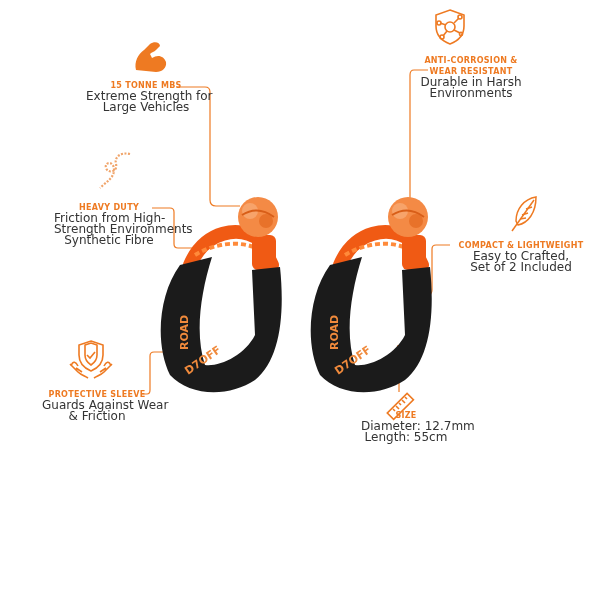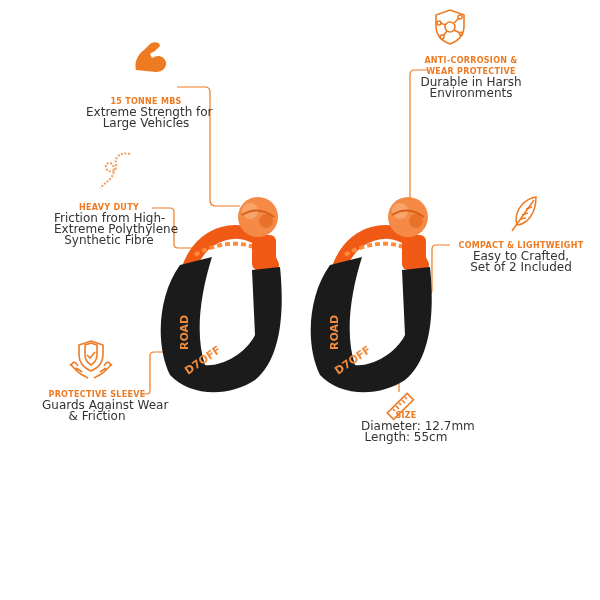--- a/index.html
+++ b/index.html
@@ -115,37 +115,37 @@
     </g>
   </svg>
 
   <svg class="icon" style="left:384px;top:390px" width="32" height="32" viewBox="0 0 32 32">
     <g fill="none" stroke="#ee7a22" stroke-width="1.6">
       <rect x="2" y="12" width="28" height="9" transform="rotate(-45 16 16)"></rect>
       <path d="M9 19 L11 21 M12 16 L15 19 M15 13 L17 15 M18 10 L21 13 M21 7 L23 9"></path>
     </g>
   </svg>
 
-  <div class="feature" style="left:80px;top:96px;width:120px;">
+  <div class="feature" style="left:80px;top:80px;width:120px;">
     <div class="title">15 TONNE MBS</div>
     <div class="desc">Extreme Strength for</div>
     <div class="desc">Large Vehicles</div>
   </div>
 
   <div class="feature" style="left:410px;top:55px;width:110px;">
     <div class="title">ANTI-CORROSION &amp;</div>
-    <div class="title">WEAR PROTECTIVE</div>
+    <div class="title">WEAR RESISTANT</div>
     <div class="desc">Durable in Harsh</div>
     <div class="desc">Environments</div>
   </div>
 
   <div class="feature" style="left:48px;top:202px;width:110px;">
     <div class="title">HEAVY DUTY</div>
     <div class="desc">Friction from High-</div>
-    <div class="desc">Extreme Polythylene</div>
+    <div class="desc">Strength Environments</div>
     <div class="desc">Synthetic Fibre</div>
   </div>
 
   <div class="feature" style="left:450px;top:240px;width:130px;">
     <div class="title">COMPACT &amp; LIGHTWEIGHT</div>
     <div class="desc">Easy to Crafted,</div>
     <div class="desc">Set of 2 Included</div>
   </div>
 
   <div class="feature" style="left:36px;top:389px;width:110px;">

